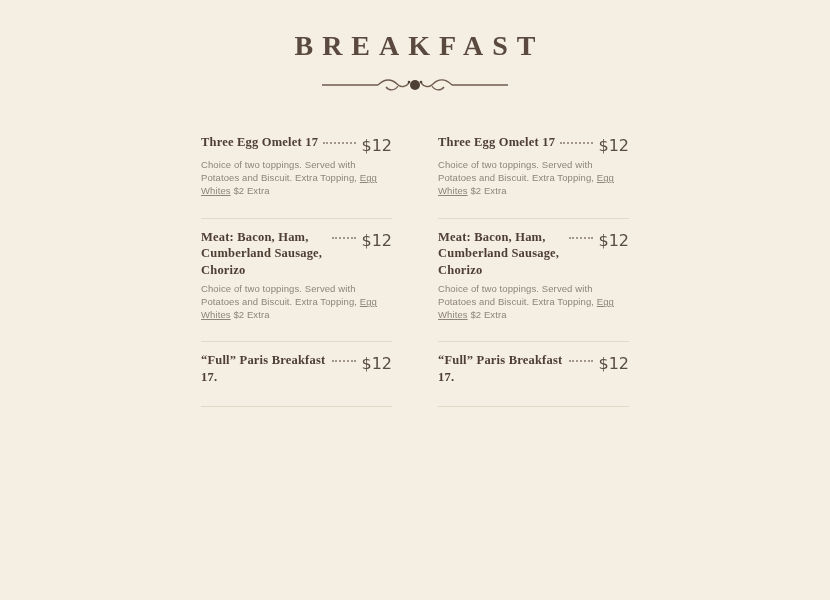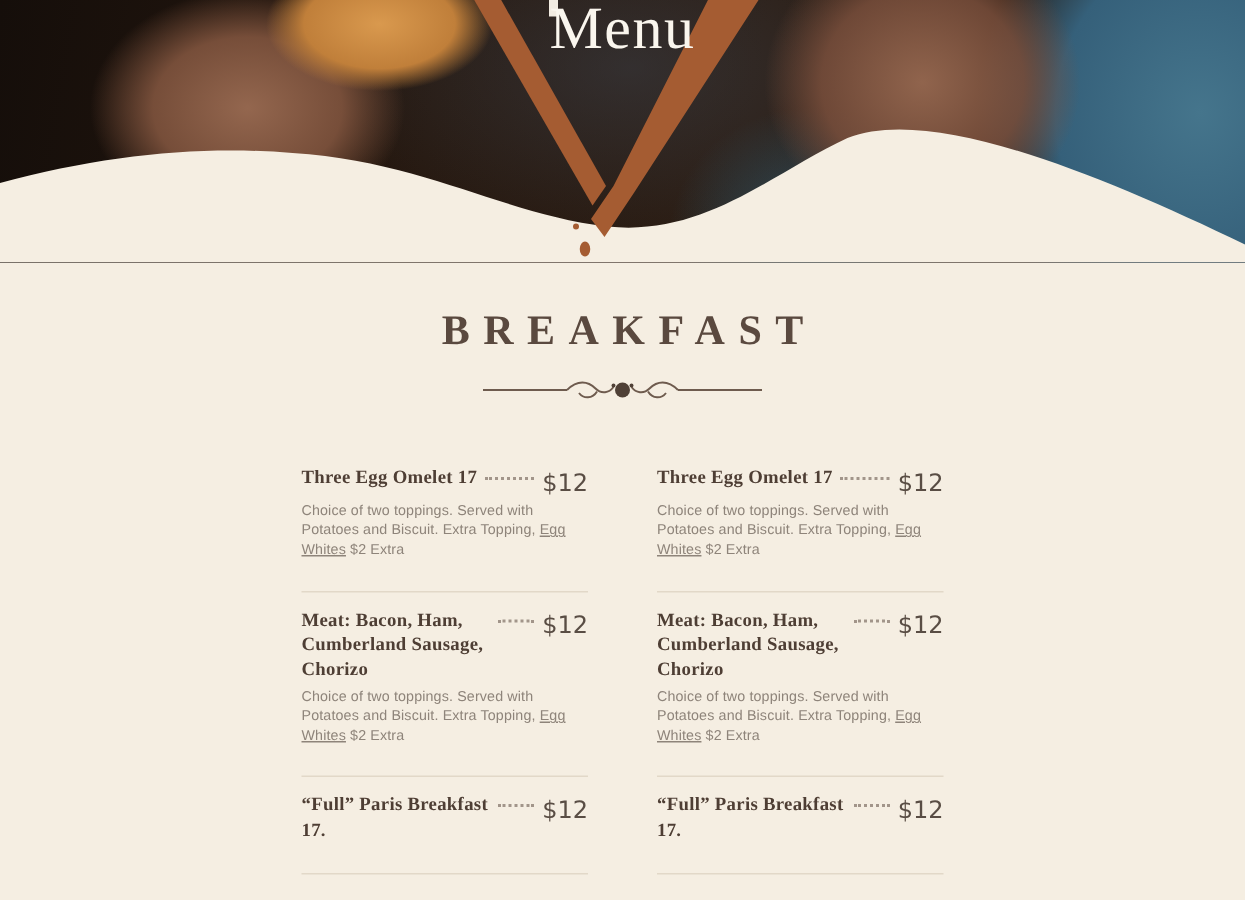--- a/index.html
+++ b/index.html
@@ -64,40 +64,20 @@
     margin:3px 0 0;font-family:Liberation Sans, sans-serif;font-size:9.5px;
     line-height:1.38;color:var(--muted-text);letter-spacing:.1px;
   }
   .item-desc .u{text-decoration:underline;cursor:pointer;color:inherit;}
 </style>
 </head>
 <body>
 
 <div class="page">
 
-  <section class="hero">
-    <div class="hero-photo"></div>
-
-    <svg class="wave-svg" viewBox="0 0 830 175" preserveAspectRatio="none">
-      <path fill="#f5eee2" d="M0,122 C70,103 135,97 195,102 C285,108 335,143 405,151 C470,158 515,115 565,92 C620,70 730,115 830,163 L830,175 L0,175 Z"></path>
-    </svg>
-
-    <svg class="brush-svg" viewBox="0 0 830 175" preserveAspectRatio="none">
-      <g fill="#a55c32">
-        <path d="M315,-2 L333,-2 L404,124 L395,137 Z"></path>
-        <path d="M473,-2 L507,-2 L423,128 L403,158 L394,146 L409,124 Z"></path>
-        <ellipse cx="390" cy="166" rx="3.5" ry="5"></ellipse>
-        <circle cx="384" cy="151" r="2"></circle>
-      </g>
-    </svg>
-
-    <div class="cutoff-fragment"></div>
-
-    <h1 class="hero-title">Menu</h1>
-  </section>
 
   <section class="menu-section">
     <h2 class="section-heading">BREAKFAST</h2>
 
     <svg class="ornament" width="186" height="26" viewBox="0 0 186 26">
       <g stroke="#6e5b4e" stroke-width="1.3" fill="none">
         <line x1="0" y1="13" x2="56" y2="13"></line>
         <line x1="130" y1="13" x2="186" y2="13"></line>
         <path d="M56,13 C63,6 70,7 75,12 C79,16 84,15 87,11"></path>
         <path d="M64,15 c3,4 9,4 12,-1"></path>

